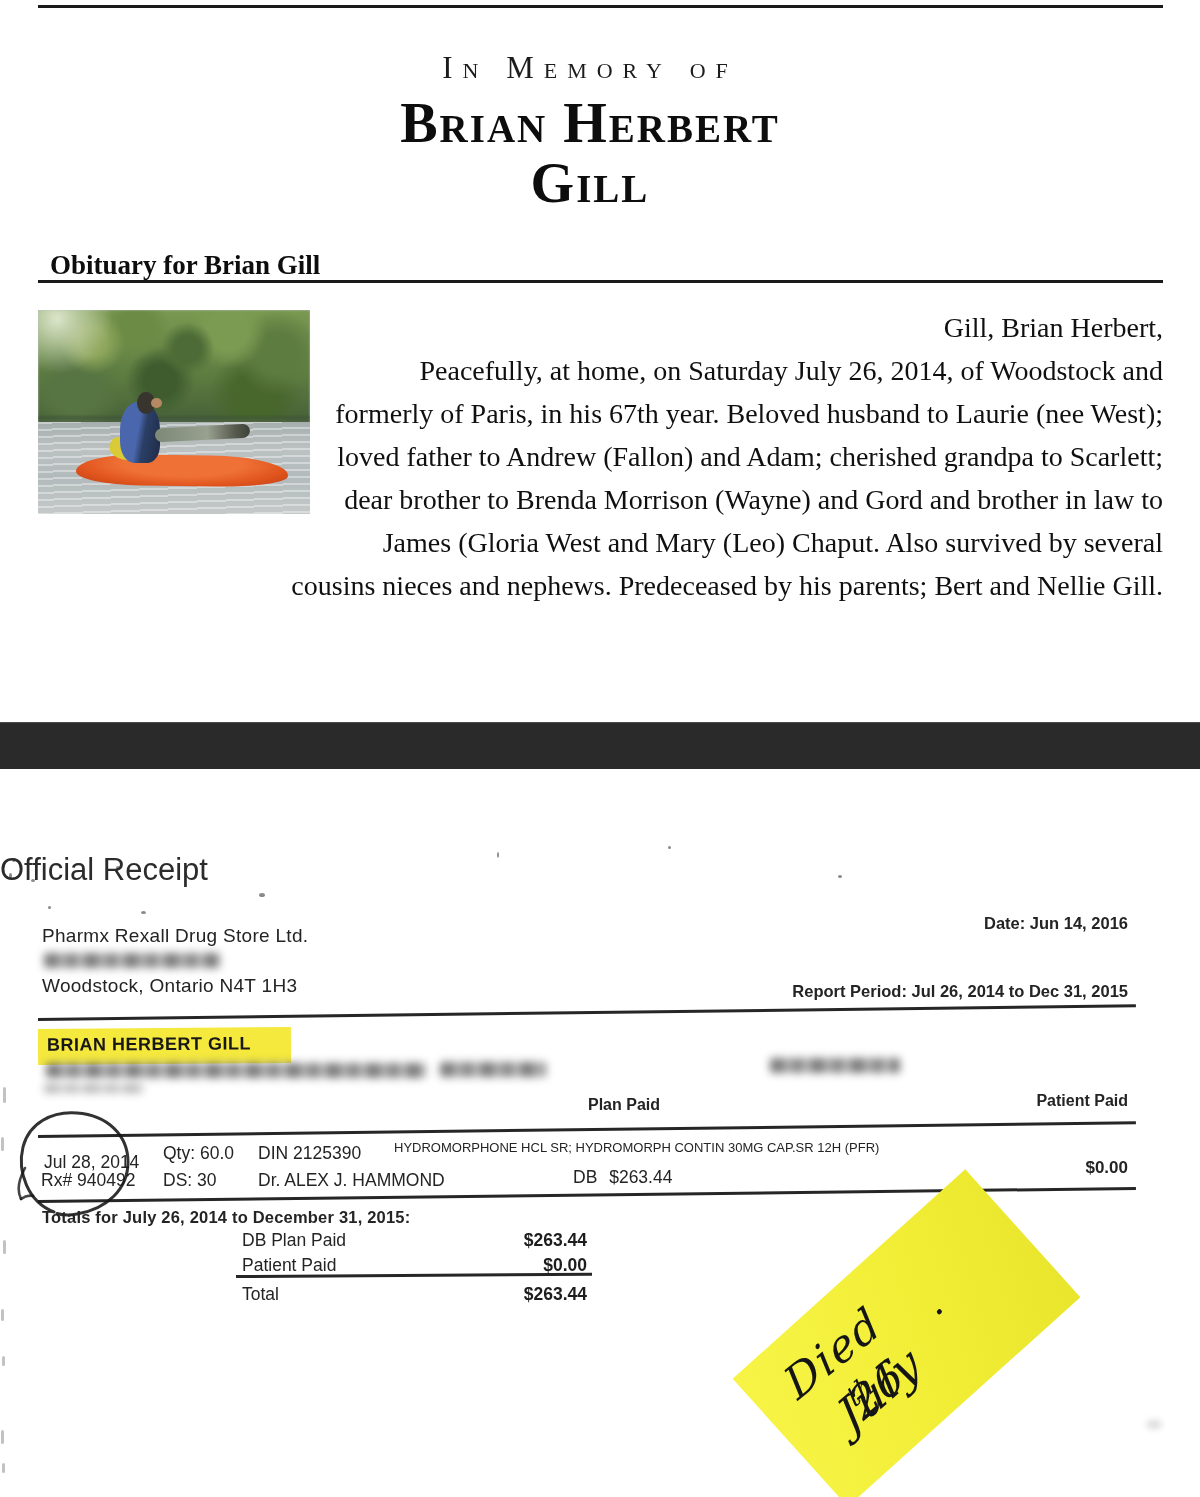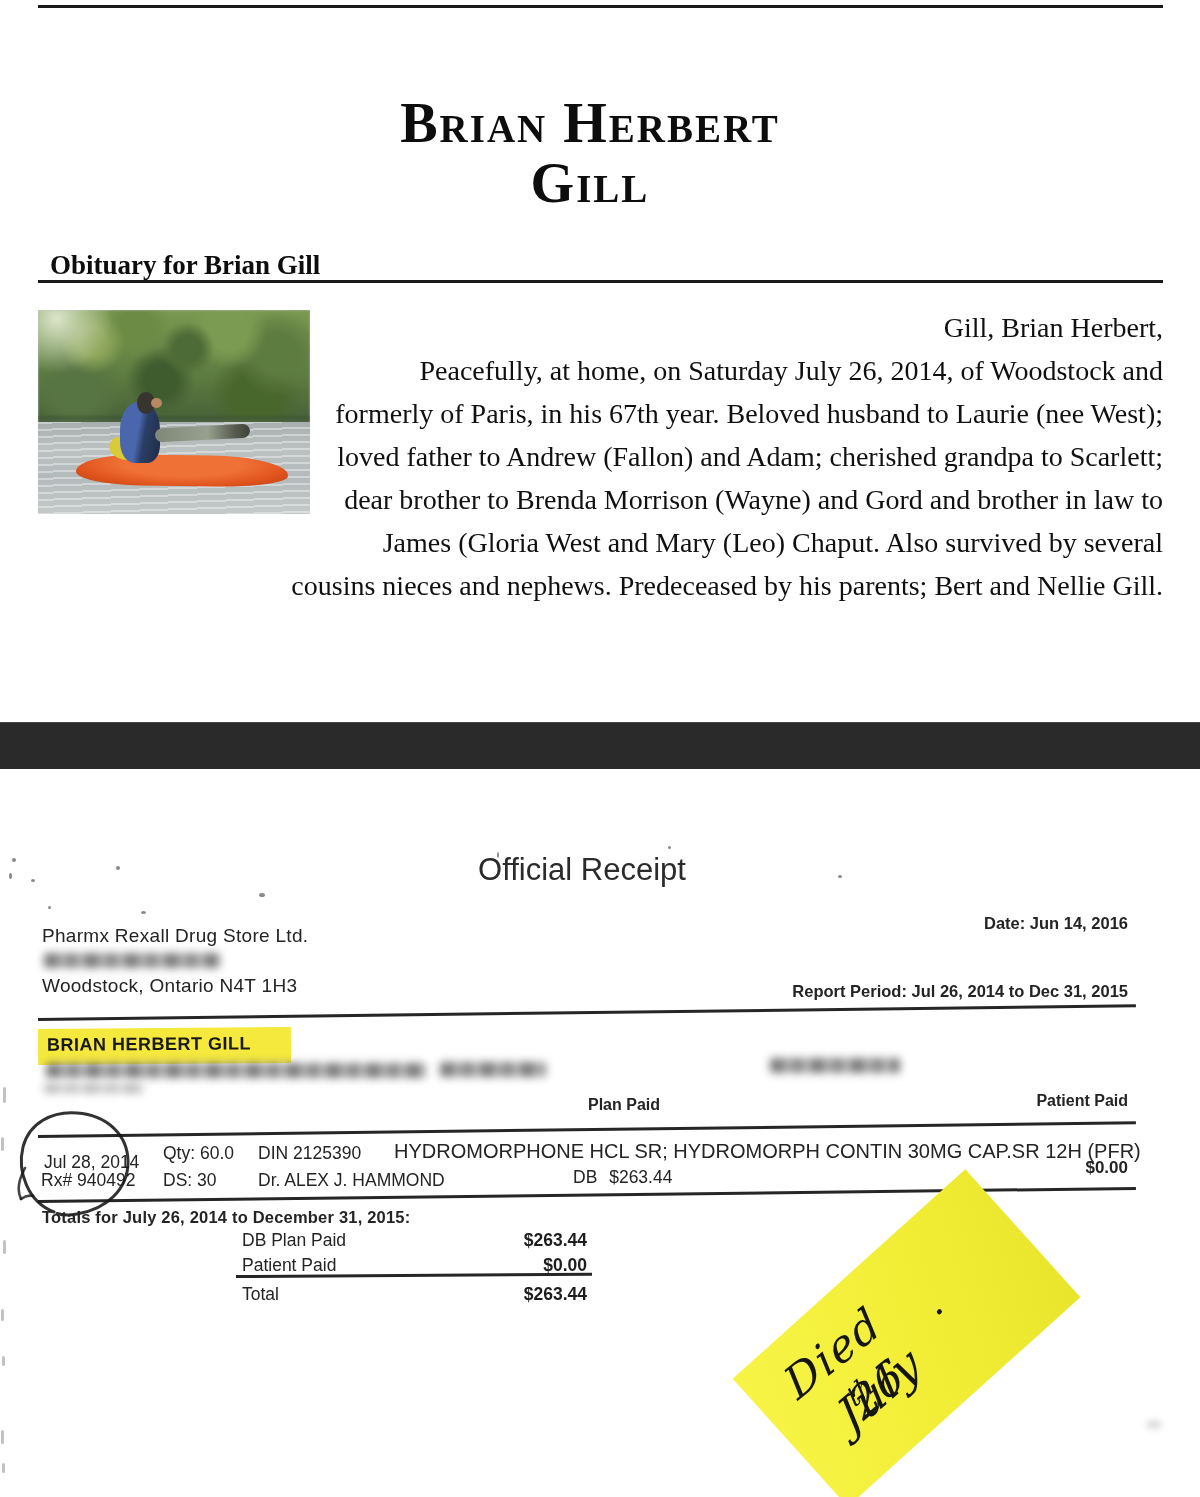--- a/index.html
+++ b/index.html
@@ -59,21 +59,21 @@
     background:linear-gradient(90deg,#7e8877 0,#98a18f 55%,#55584c 85%,#3f4238 100%);
     border-radius:8px;transform:rotate(-3deg);}
 
   
   .divider-bar{position:absolute;left:0;top:722px;width:1200px;height:46px;background:#2a2a2a;border-top:1px solid #4a4a4a;}
 
   
   .receipt{position:absolute;left:0;top:768px;width:1200px;height:729px;
            font-family:"Liberation Sans",sans-serif;color:#242424;}
   .receipt .abs{position:absolute;white-space:nowrap;}
-  .r-title{left:0;top:84px;width:1164px;text-align:center;font-size:31px;color:#2b2b2b;}
+  .r-title{left:0;top:84px;width:1164px;text-align:left;font-size:31px;color:#2b2b2b;}
   .r-dup{left:0;top:127px;width:1164px;text-align:center;font-size:17px;font-weight:700;letter-spacing:1px;}
   .r-date{top:146px;right:72px;font-size:16.5px;font-weight:700;}
   .r-store{left:42px;top:157px;font-size:19px;letter-spacing:.3px;}
   .r-city{left:42px;top:207px;font-size:19px;letter-spacing:.3px;}
   .r-report{top:214px;right:72px;font-size:16.5px;font-weight:700;}
 
   .scan-line{position:absolute;background:#131313;height:3px;transform-origin:left center;opacity:.92;}
   .line-a{left:38px;top:250px;width:1098px;transform:rotate(-.72deg);}
   .line-b{left:38px;top:367px;width:1098px;transform:rotate(-.72deg);}
   .line-c{left:38px;top:432px;width:1098px;transform:rotate(-.68deg);}
@@ -86,21 +86,21 @@
            background:repeating-linear-gradient(90deg,#5a5a5a 0 14px,#9a9a9a 14px 22px,#6a6a6a 22px 34px,#b5b5b5 34px 40px);opacity:.8;}
 
   .r-colhdr{font-size:16px;font-weight:700;}
   .col-plan{left:588px;top:328px;}
   .col-patient{top:324px;right:72px;}
 
   .r-row{font-size:17.5px;}
   .rx-date{left:44px;top:384px;}
   .rx-qty{left:163px;top:375px;}
   .rx-din{left:258px;top:375px;}
-  .rx-drug{left:394px;top:372px;font-size:20px;}
+  .rx-drug{left:394px;top:372px;font-size:13px;}
   .rx-num{left:41px;top:402px;}
   .rx-ds{left:163px;top:402px;}
   .rx-dr{left:258px;top:402px;}
   .rx-plan{left:573px;top:399px;word-spacing:7px;}
   .rx-patient{top:390px;right:72px;font-weight:700;font-size:17px;}
 
   .t-heading{left:42px;top:440px;font-size:16.5px;font-weight:700;letter-spacing:.2px;}
   .t-label{left:242px;font-size:17.5px;}
   .t-value{left:430px;width:157px;text-align:right;font-size:17.5px;font-weight:700;color:#1d1d1d;}
   .t-r1{top:462px;} .t-r2{top:487px;} .t-r3{top:516px;}
@@ -121,20 +121,21 @@
   .spk{position:absolute;background:#4c4c4c;border-radius:50%;opacity:.65;filter:blur(.4px);}
   .tick{position:absolute;background:#777;opacity:.45;border-radius:2px;}
   .smudge{position:absolute;background:#9a9a9a;border-radius:50%;filter:blur(3px);opacity:.35;}
 </style>
 </head>
 <body>
 
 <div class="page">
 
   <div class="rule rule-top"></div>
+  <div class="eyebrow">In Memory of</div>
   <div class="bigname n1">Brian Herbert</div>
   <div class="bigname n2">Gill</div>
   <h2 class="obit-heading">Obituary for Brian Gill</h2>
   <div class="rule rule-heading"></div>
 
   <div class="obit-body">
     <div class="photo">
       <div class="ph-trees"></div>
       <div class="ph-shore"></div>
       <div class="ph-water"></div>

